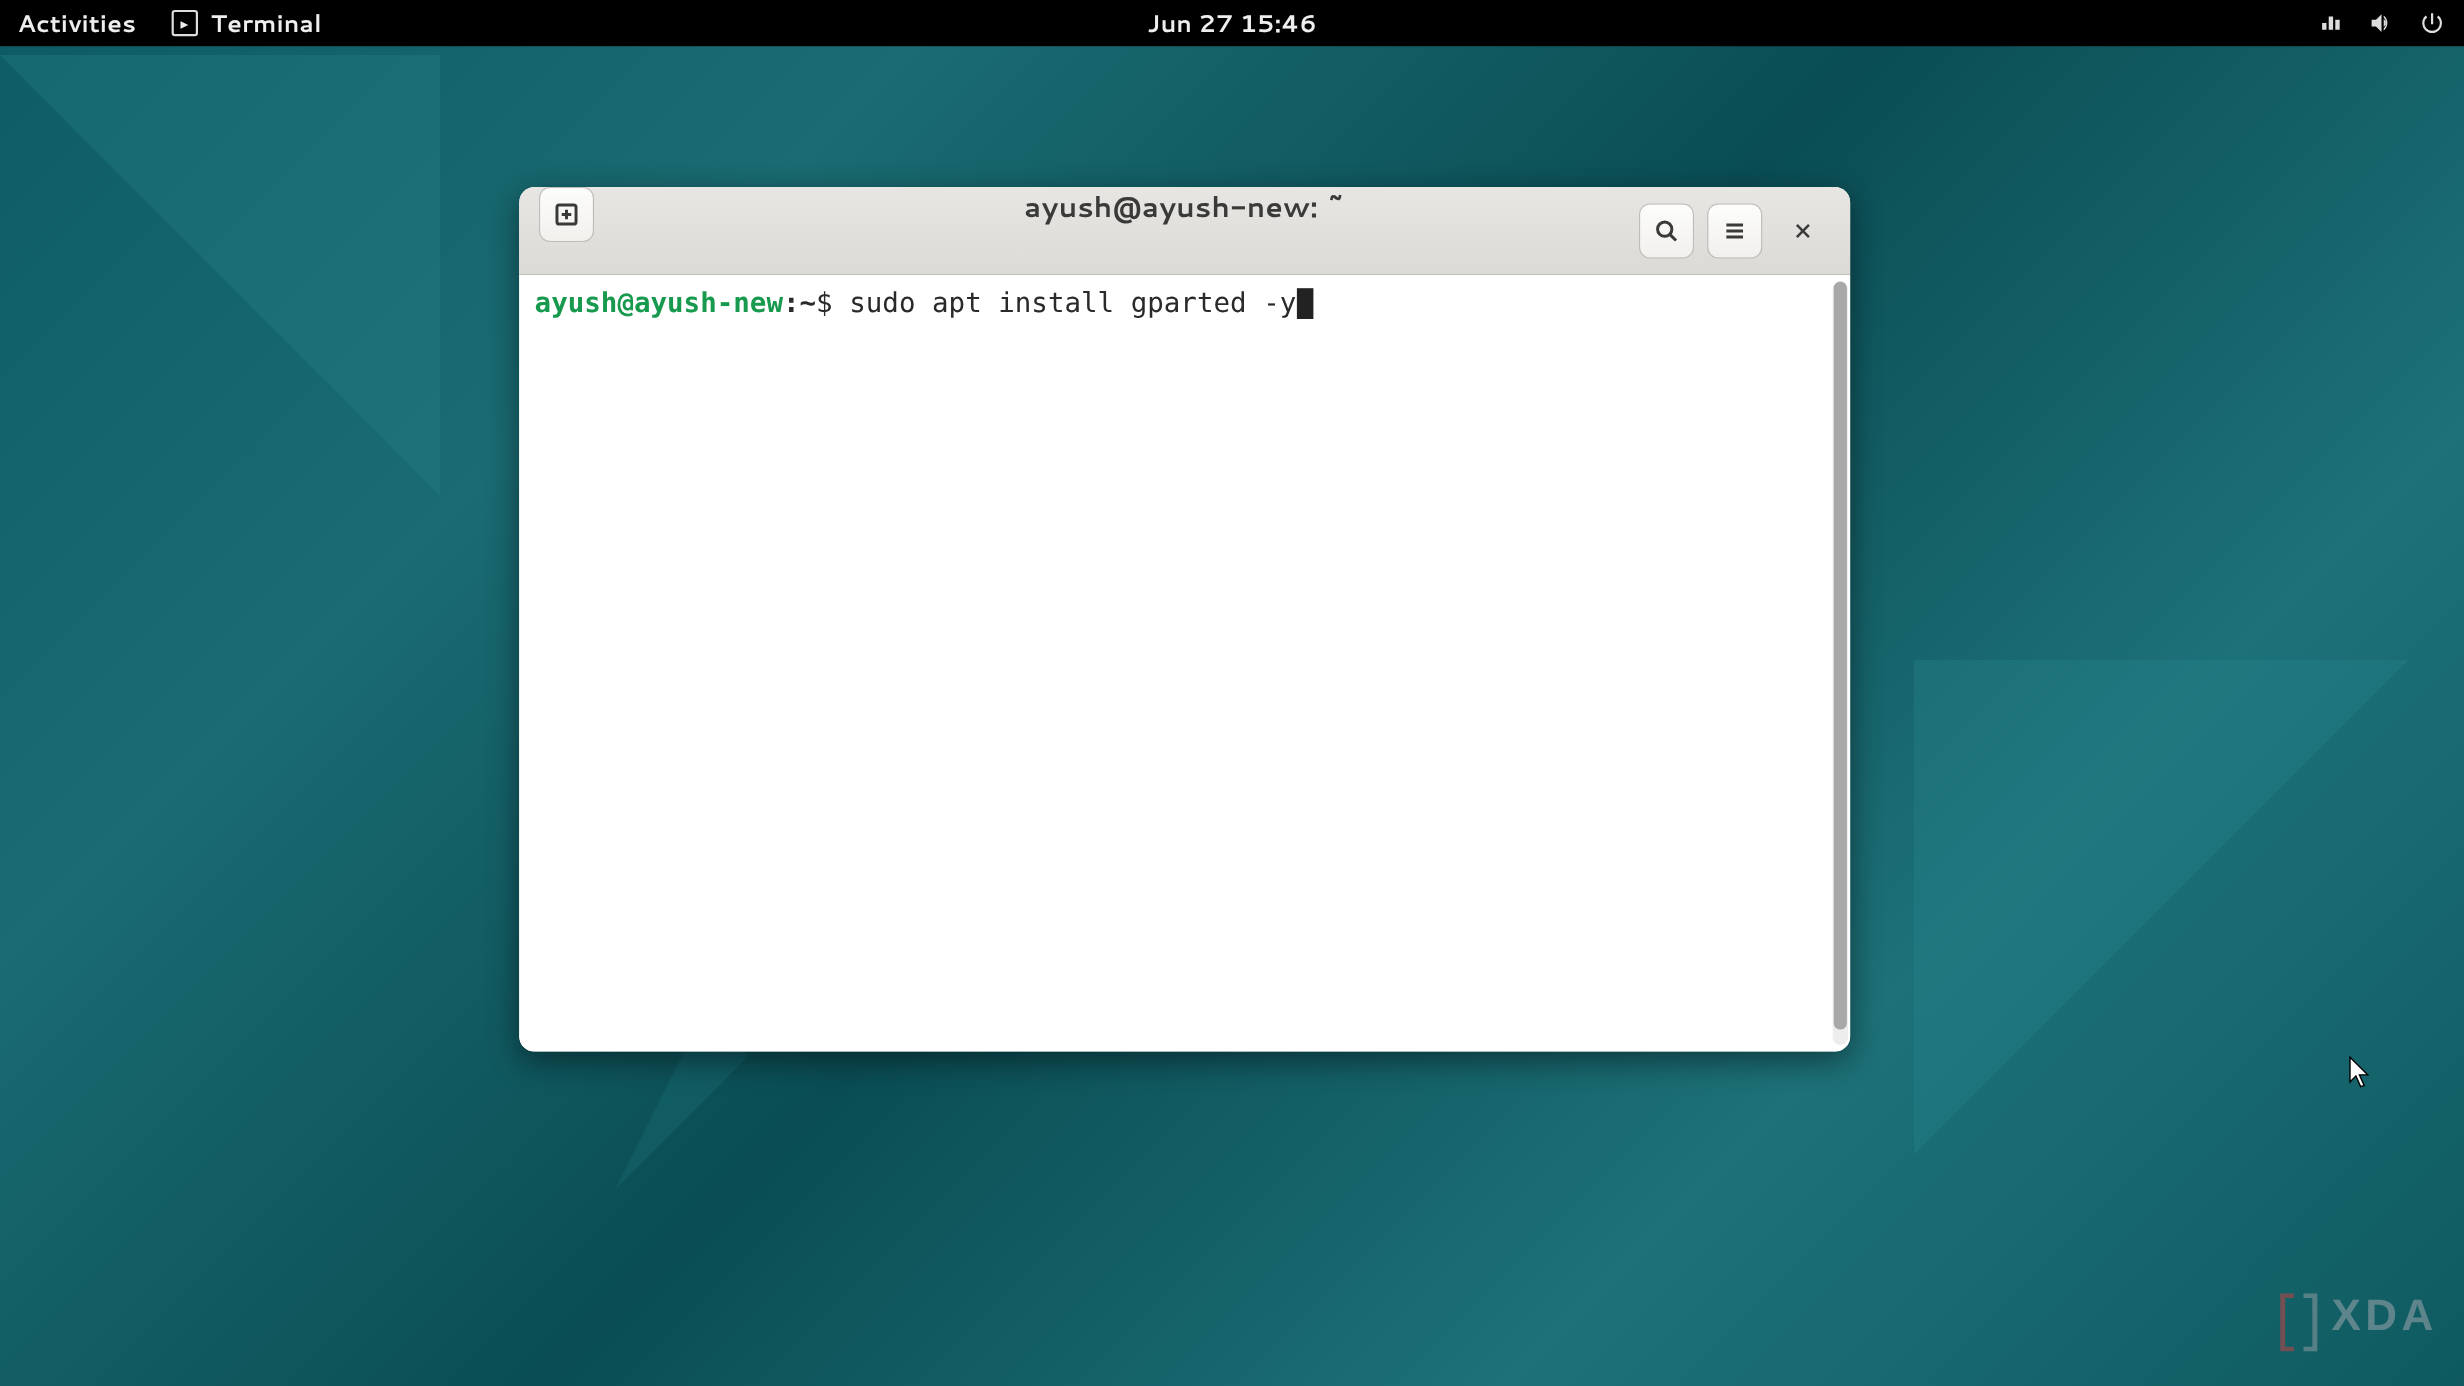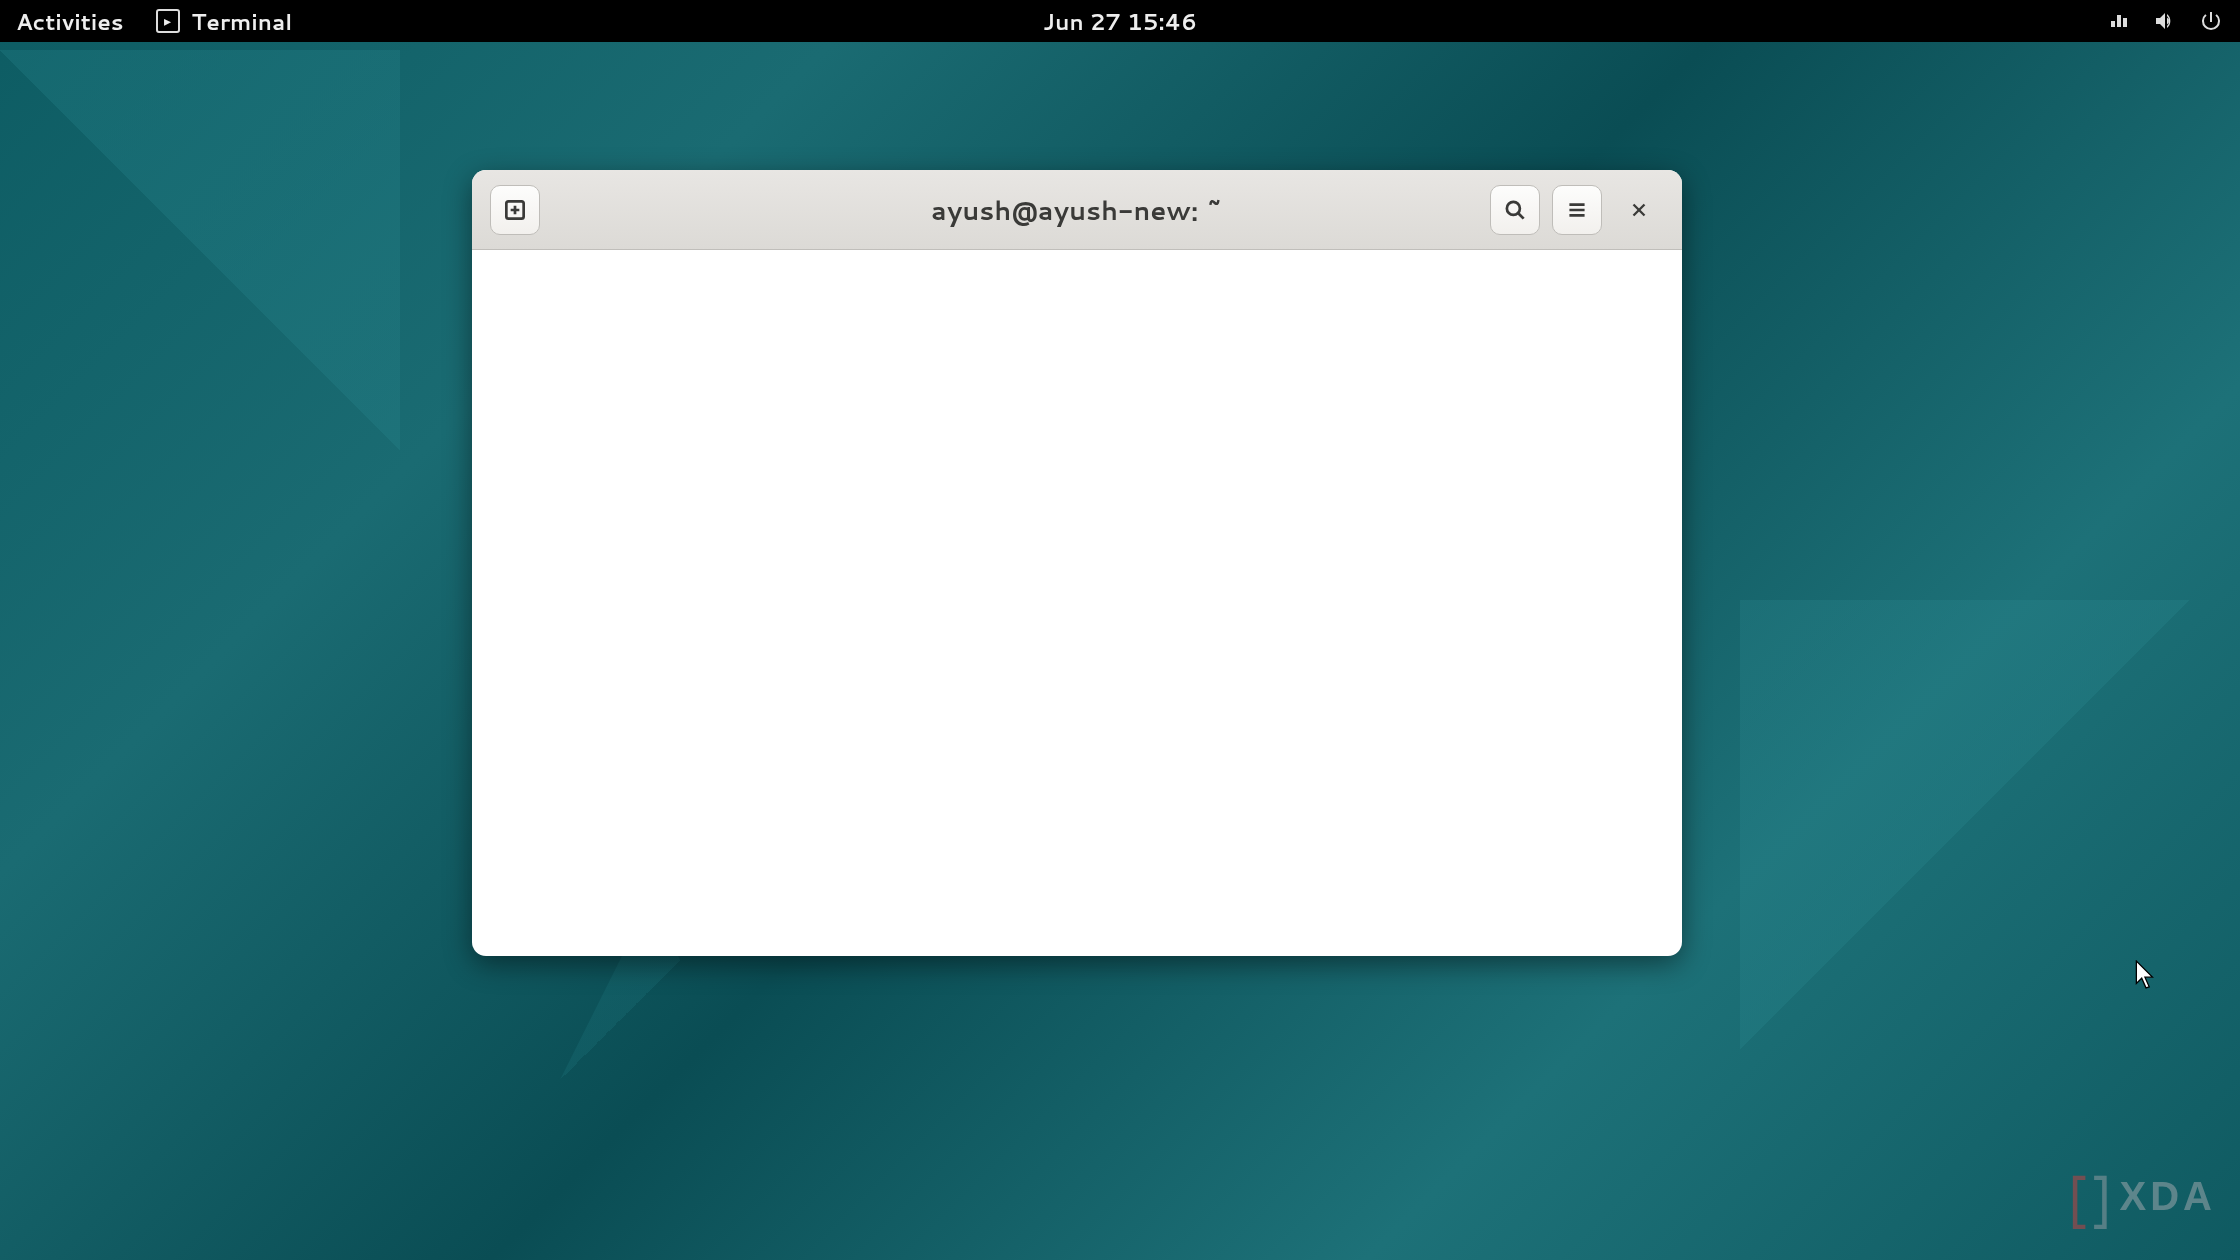--- a/index.html
+++ b/index.html
@@ -38,21 +38,21 @@
     background: #fff;
     border-radius: 14px;
     box-shadow: 0 8px 28px rgba(0,0,0,0.45);
     overflow: hidden;
     display:flex; flex-direction:column;
   }
   .titlebar {
     height: 80px;
     background: linear-gradient(#e8e6e3, #dcdad6);
     border-bottom: 1px solid #c0beba;
-    display:flex; align-items:center; padding: 0 18px;
+    display:flex; padding: 0 18px;
     position:relative;
   }
   .tb-btn {
     width:50px; height:50px; border-radius:10px;
     background: linear-gradient(#fdfdfc, #f2f0ed);
     border:1px solid #bfbdb9;
     display:flex; align-items:center; justify-content:center;
     cursor:pointer;
   }
   .tb-left { display:flex; gap:10px; }
@@ -175,20 +175,26 @@
           </svg>
       </div>
       <div class="tb-close">
         <svg viewBox="0 0 24 24" style="width:22px;height:22px;stroke:#3a3a38;stroke-width:2.5;fill:none">
             <line x1="6" y1="6" x2="18" y2="18"></line>
             <line x1="6" y1="18" x2="18" y2="6"></line>
           </svg>
       </div>
     </div>
   </div>
+  <div class="terminal-body">
+    <span class="prompt-user">ayush@ayush-new</span><span class="prompt-colon">:</span><span class="prompt-path">~</span><span class="prompt-dollar">$</span> <span class="cmd">sudo apt install gparted -y</span><span class="cursor-block"></span>
+    <div class="scrollbar">
+      <div class="scrollbar-thumb"></div>
+    </div>
+  </div>
 </div>
 
 <div class="mouse-cursor">
   <svg viewBox="0 0 20 28">
       <path d="M1 1 L1 22 L6 17 L10 26 L13 25 L9 16 L16 16 Z" fill="#fff" stroke="#000" stroke-width="1.2"></path>
     </svg>
 </div>
 
 <div class="watermark">
   <span class="wm-bracket-l">[</span>

